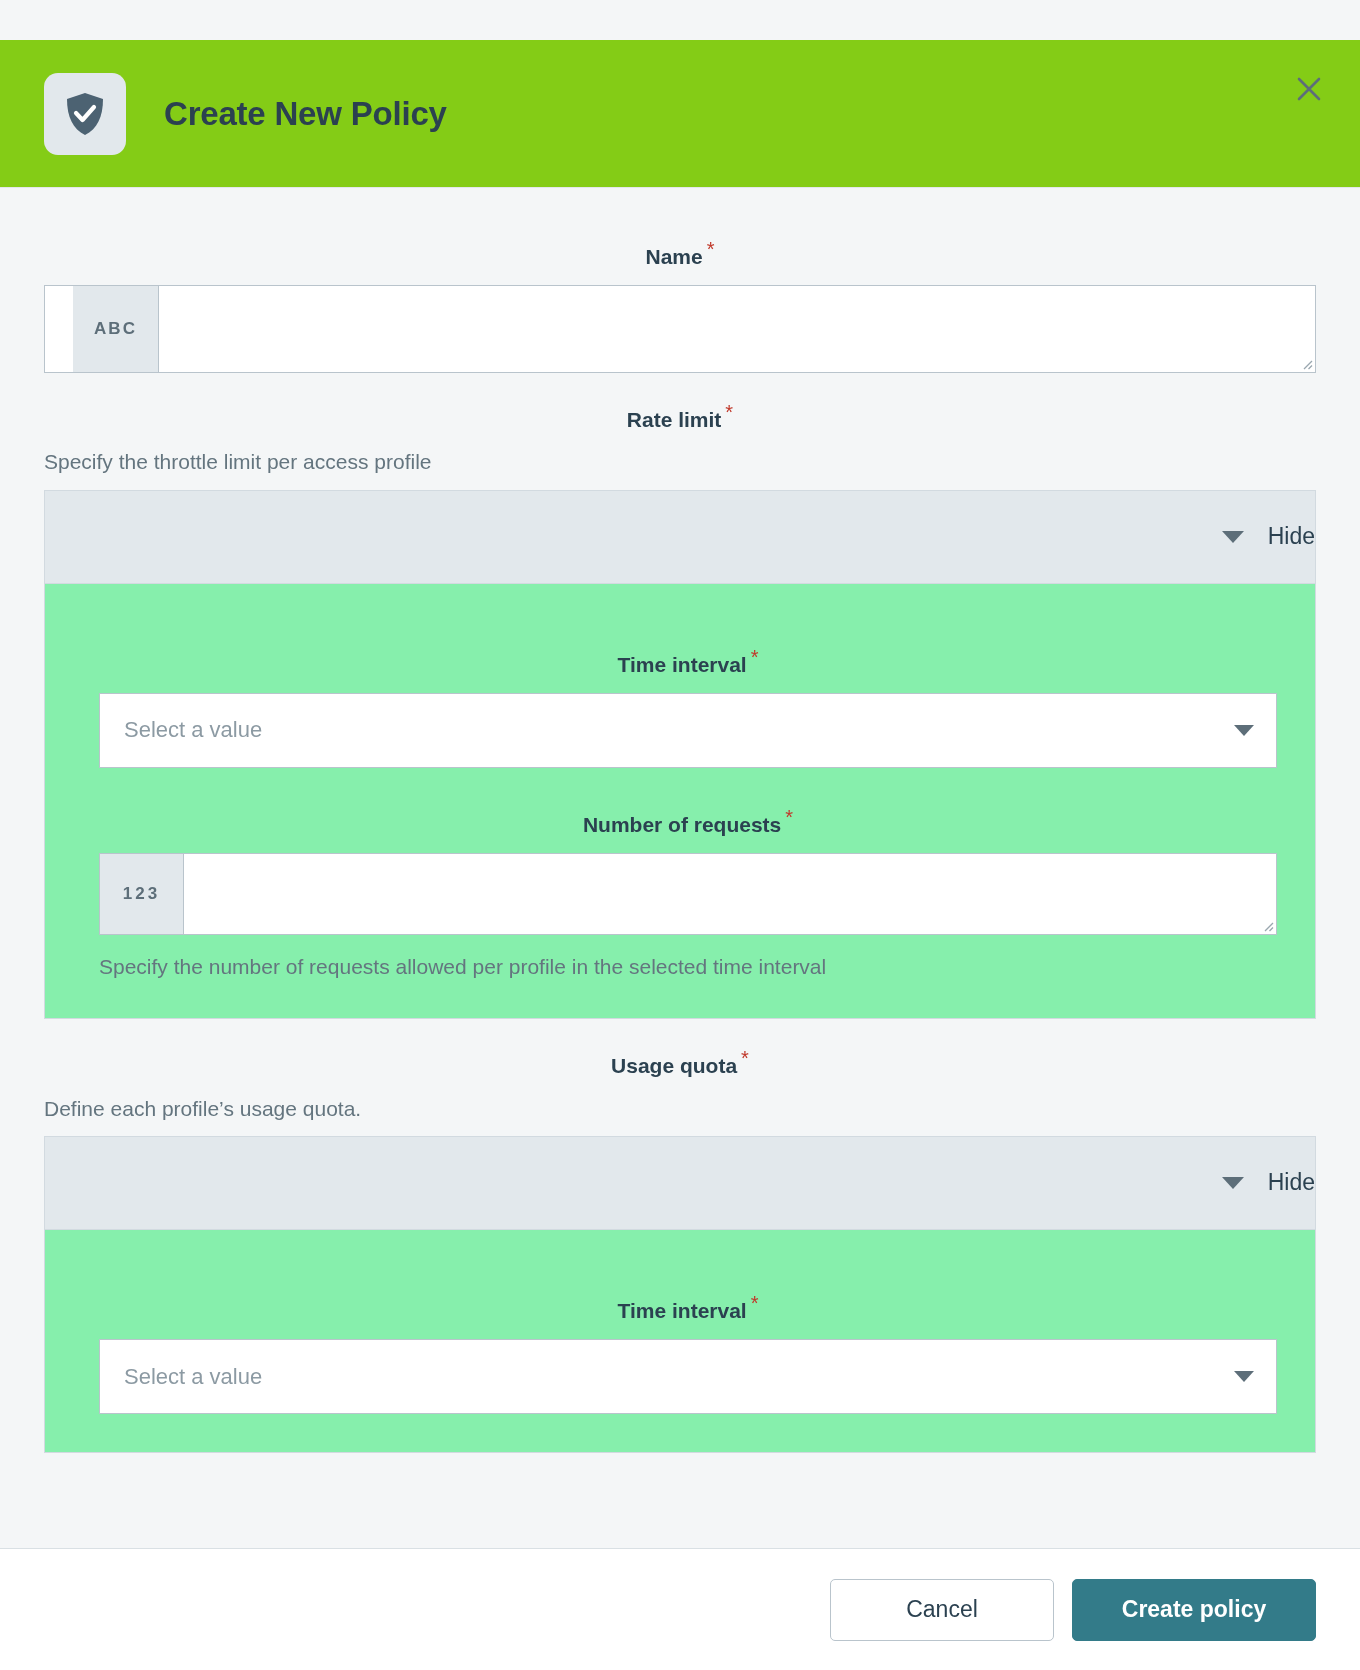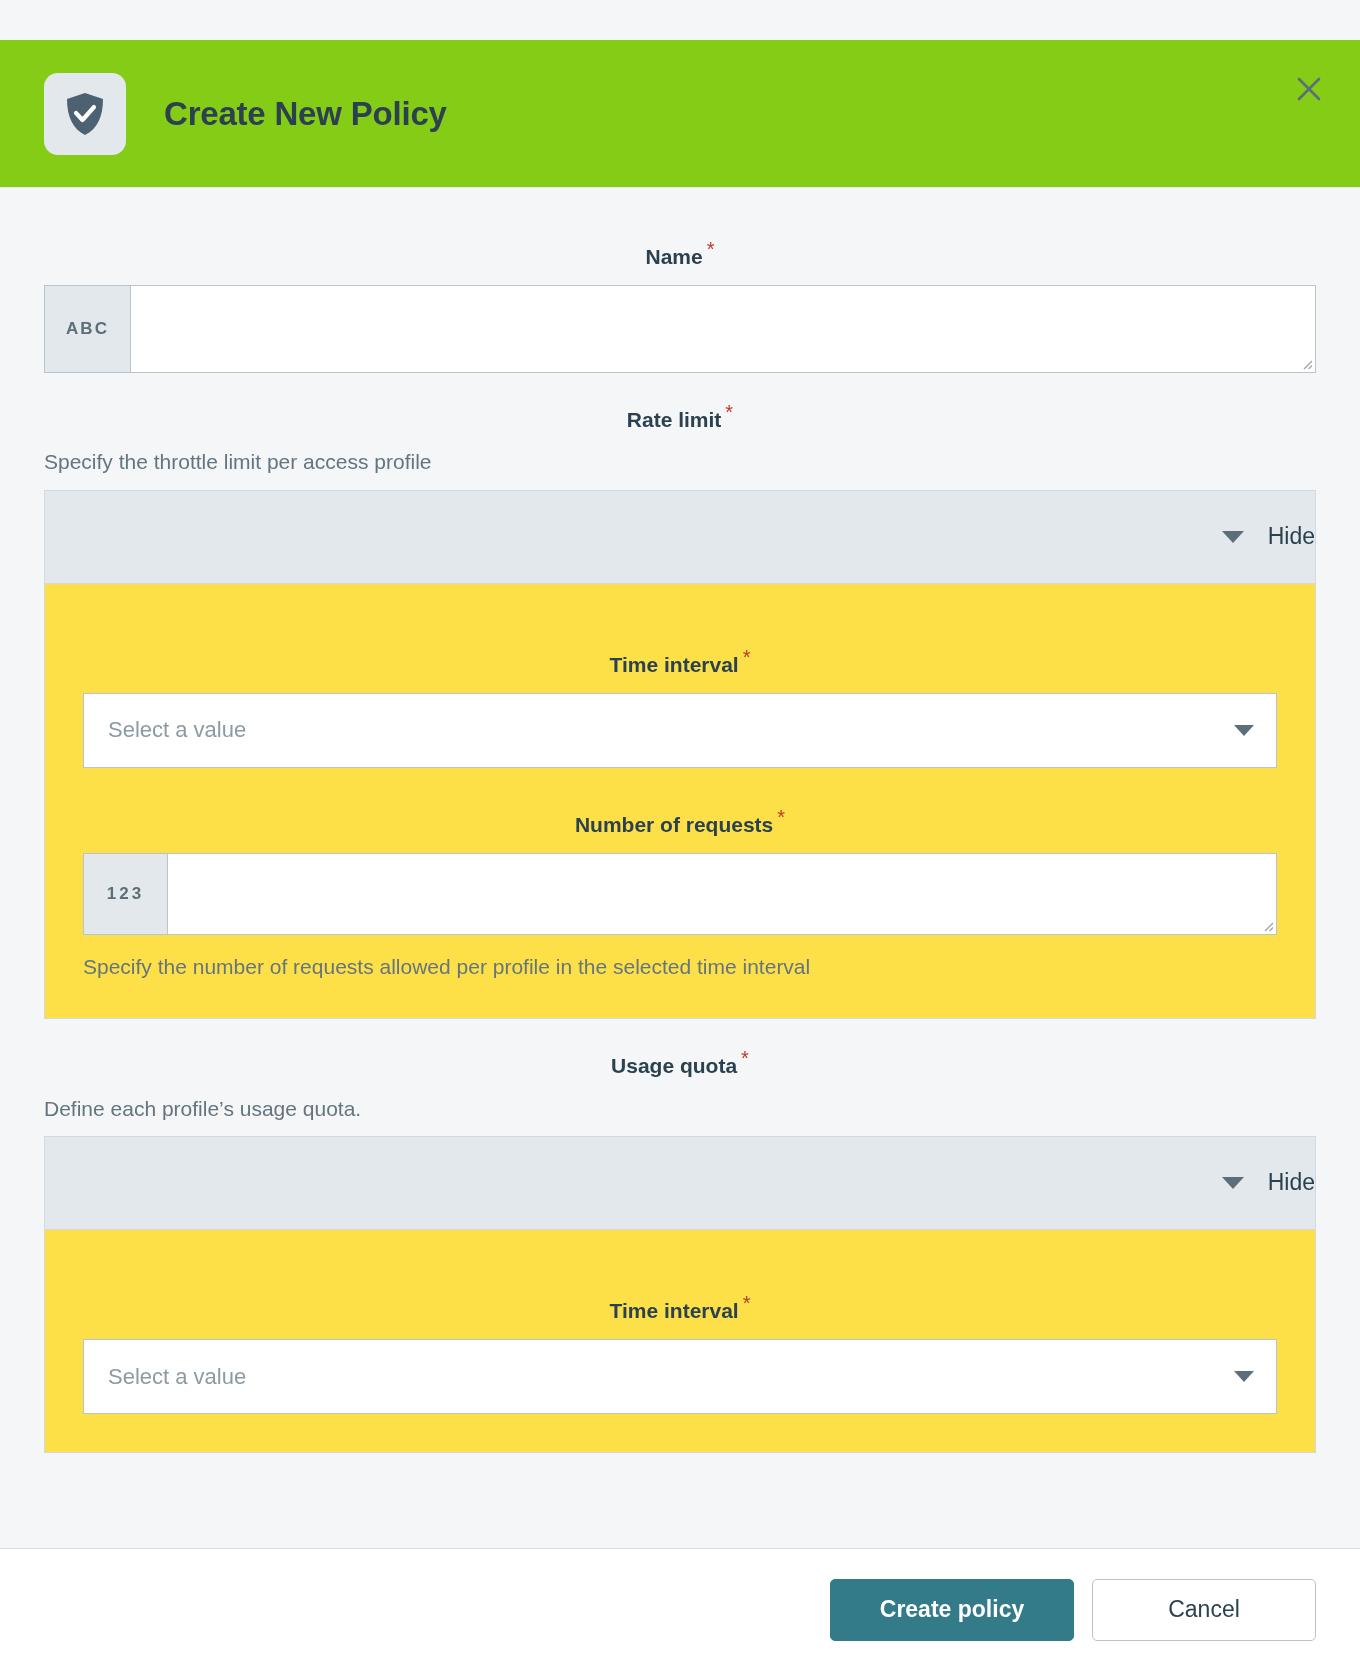--- a/index.html
+++ b/index.html
@@ -140,29 +140,30 @@
   }
   .resize-grip {
     position: absolute;
     right: 2px;
     bottom: 2px;
     width: 14px;
     height: 14px;
     pointer-events: none;
   }
   .name-input-wrap { height: 88px; }
-  .name-input-wrap .input-prefix { height: 86px; }
+  .name-input-wrap .input-prefix { height: 86px; margin-left: 28px; }
 
   
   .section { margin-top: 34px; }
   .panel {
     border: 1px solid #d2dae0;
     border-top: none;
-    background: #fde047;
-    box-sizing: border-box;
+    background: #86efac;
+    box-sizing: border-box;
+    padding-left: 16px;
   }
   .panel-header {
     background: #e2e8ec;
     border: 1px solid #d2dae0;
     height: 94px;
     display: flex;
     align-items: center;
     padding-left: 34px;
     box-sizing: border-box;
     cursor: pointer;
@@ -358,17 +359,17 @@
               <span class="select-caret"></span>
             </div>
           </div>
         </div>
       </div>
     </div>
 
   </div>
 
   <div class="modal-footer">
+    <button class="btn btn-cancel">Cancel</button>
     <button class="btn btn-primary">Create policy</button>
-    <button class="btn btn-cancel">Cancel</button>
   </div>
 
 </div>
 
 </body></html>

